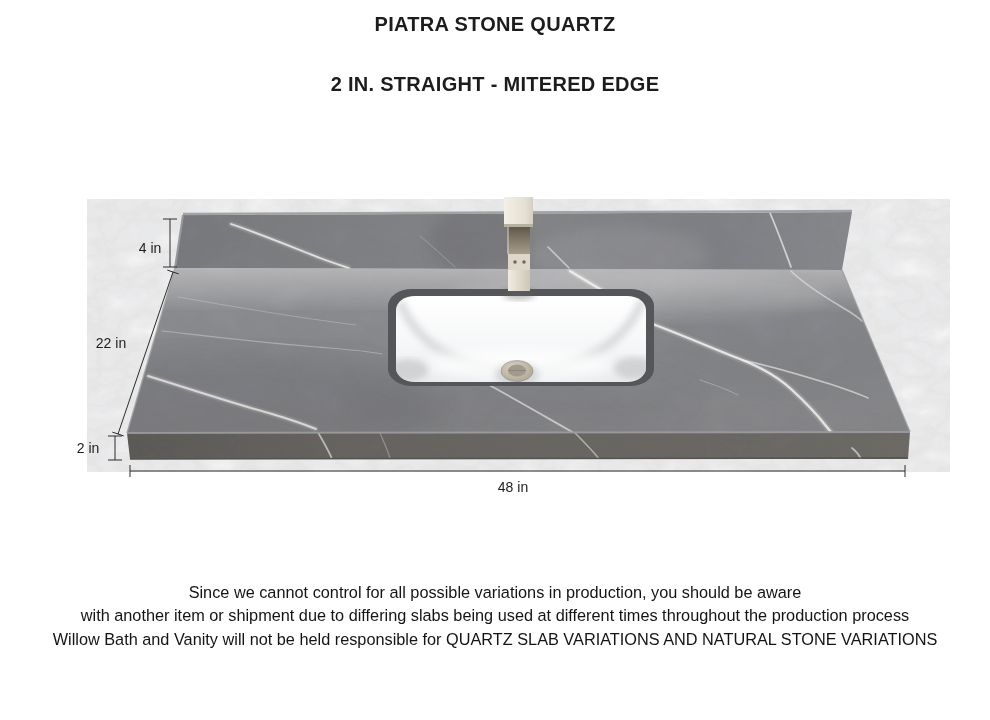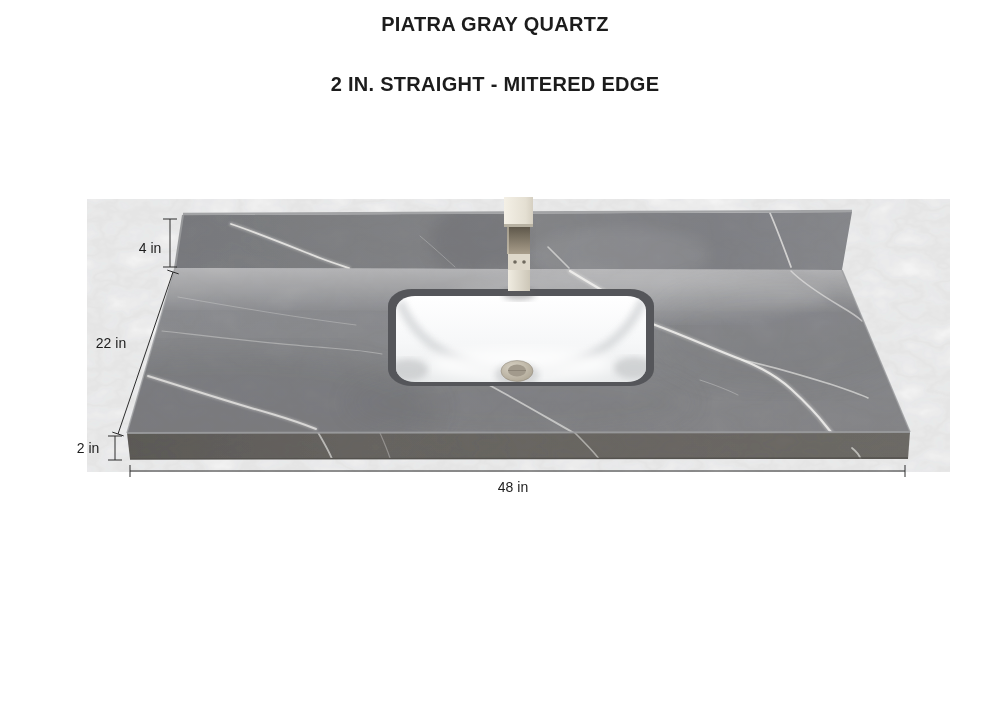--- a/index.html
+++ b/index.html
@@ -26,21 +26,21 @@
   }
   .disclaimer div{white-space:nowrap;}
   .dim-label{
     font-family:"Liberation Sans", sans-serif;
     font-size:14px;fill:#1d1d1d;
   }
 </style>
 </head>
 <body>
 
-<div class="title">PIATRA GRAY QUARTZ</div>
+<div class="title">PIATRA STONE QUARTZ</div>
 <div class="subtitle">2 IN. STRAIGHT - MITERED EDGE</div>
 
 <svg class="figure" width="990" height="720" viewBox="0 0 990 720">
   <defs>
     <linearGradient id="deckGrad" gradientUnits="userSpaceOnUse" x1="0" y1="268" x2="0" y2="433">
       <stop offset="0" stop-color="#98989b"></stop>
       <stop offset="0.25" stop-color="#919295"></stop>
       <stop offset="0.6" stop-color="#8c8d90"></stop>
       <stop offset="1" stop-color="#8a8a8d"></stop>
     </linearGradient>
@@ -234,13 +234,16 @@
     </g>
   </g>
 
   <text class="dim-label" x="150" y="253" text-anchor="middle">4 in</text>
   <text class="dim-label" x="111" y="348" text-anchor="middle">22 in</text>
   <text class="dim-label" x="88" y="453" text-anchor="middle">2 in</text>
   <text class="dim-label" x="513" y="492" text-anchor="middle">48 in</text>
 </svg>
 
 <div class="disclaimer">
+  <div>Since we cannot control for all possible variations in production, you should be aware</div>
+  <div>with another item or shipment due to differing slabs being used at different times throughout the production process</div>
+  <div>Willow Bath and Vanity will not be held responsible for QUARTZ SLAB VARIATIONS AND NATURAL STONE VARIATIONS</div>
 </div>
 
 </body></html>

